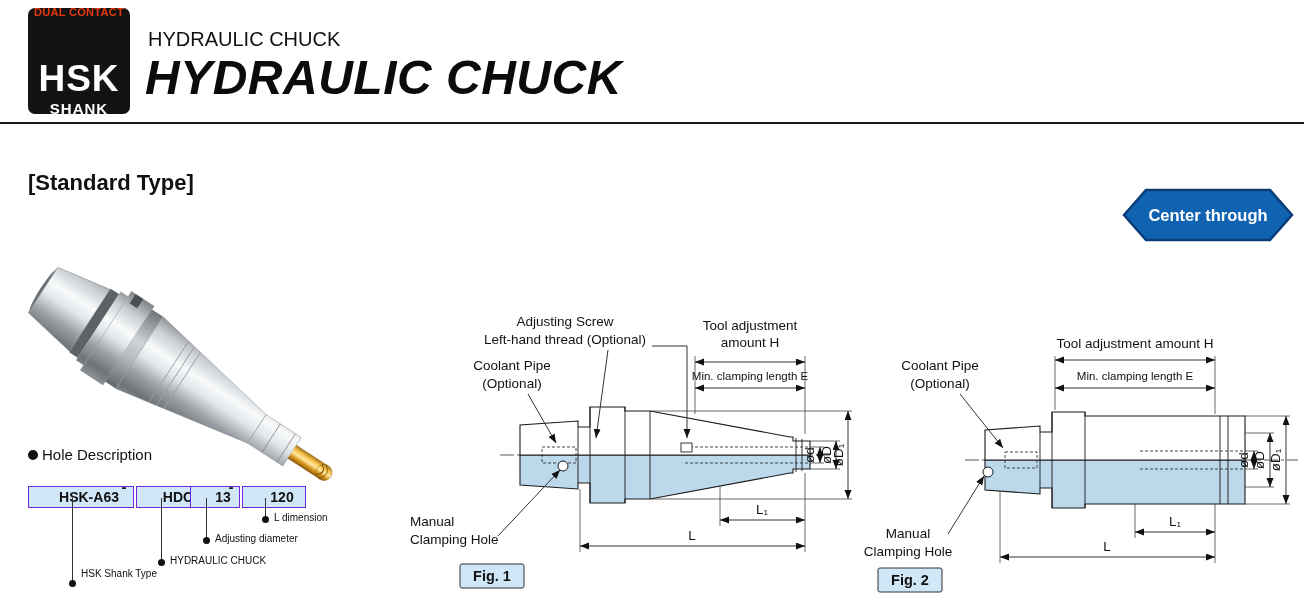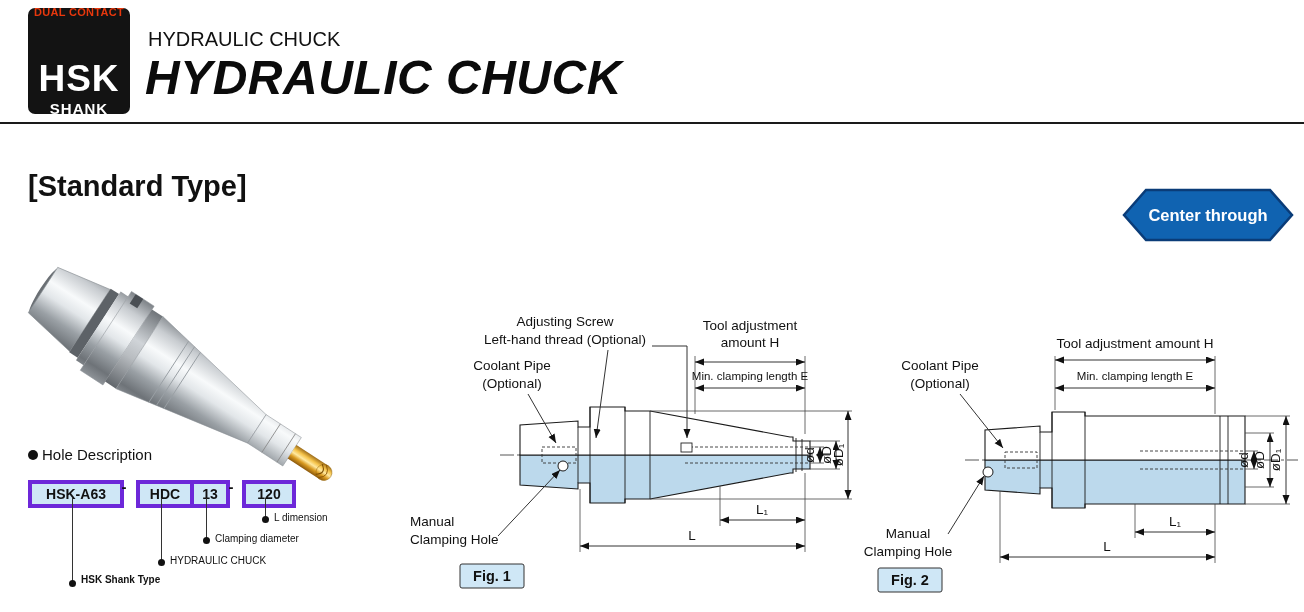--- a/index.html
+++ b/index.html
@@ -11,33 +11,33 @@
   .shank-badge{position:absolute;left:28px;top:8px;width:102px;height:106px;background:#131313;border-radius:7px;
                display:flex;flex-direction:column;align-items:center;justify-content:center;}
   .sb-top{color:#e8380d;font-size:11px;font-weight:bold;letter-spacing:.3px;margin-bottom:2px;}
   .sb-main{color:#fff;font-size:37px;font-weight:800;line-height:1;letter-spacing:1px;margin-top:40px;}
   .sb-bottom{color:#fff;font-size:15px;font-weight:bold;margin-top:3px;letter-spacing:1px;}
   .hdr-sub{position:absolute;left:148px;top:28px;font-size:20px;color:#111;}
   .hdr-title{position:absolute;left:145px;top:50px;font-size:48px;font-weight:800;font-style:italic;letter-spacing:.5px;color:#0b0b0b;white-space:nowrap;}
   .hdr-clamp{position:absolute;right:16px;top:80px;font-size:21px;color:#111;}
 
   
-  .std-type{position:absolute;left:28px;top:170px;font-size:29px;font-weight:bold;}
+  .std-type{position:absolute;left:28px;top:170px;font-size:22px;font-weight:bold;}
   .ct-badge{position:absolute;left:1118px;top:186px;}
   .ct-text{font-family:"Liberation Sans",sans-serif;font-size:16.5px;font-weight:bold;fill:#ffffff;}
 
   
   .photo{position:absolute;left:8px;top:235px;}
 
   
   .model{position:absolute;left:28px;top:446px;width:360px;height:166px;}
   .m-head{position:absolute;left:14px;top:0;font-size:15px;font-weight:normal;}
   .m-dot{position:absolute;left:0;top:4px;width:10px;height:10px;border-radius:50%;background:#111;}
-  .mbox{position:absolute;top:34px;height:20px;background:#cfe7f6;border:4px solid #6d28d9;
-        font-weight:bold;font-size:14px;display:flex;align-items:center;justify-content:center;}
+  .mbox{position:absolute;top:40px;height:20px;background:#cfe7f6;border:1px solid #6d28d9;
+        font-weight:bold;font-size:14px;display:flex;align-items:center;justify-content:center;padding-left:16px;}
   .mdash{position:absolute;top:30px;height:22px;line-height:22px;font-weight:bold;font-size:15px;text-align:center;}
   .cl{position:absolute;width:1px;background:#333;}
   .bl{position:absolute;width:7px;height:7px;border-radius:50%;background:#111;}
   .co{position:absolute;font-size:10px;white-space:nowrap;}
 
   
   .fig{position:absolute;}
   .t{font-family:"Liberation Sans",sans-serif;font-size:13.5px;fill:#111;}
   .ts{font-family:"Liberation Sans",sans-serif;font-size:11.5px;fill:#111;}
   .tc{font-family:"Liberation Sans",sans-serif;font-size:14.5px;font-weight:bold;fill:#111;}
@@ -131,23 +131,23 @@
     <div class="cl" style="left:178px;top:52px;height:43px;"></div>
     <div class="cl" style="left:133px;top:52px;height:65px;"></div>
     <div class="cl" style="left:44px;top:52px;height:86px;"></div>
 
     <span class="bl" style="left:234px;top:70px;"></span>
     <span class="bl" style="left:175px;top:91px;"></span>
     <span class="bl" style="left:130px;top:113px;"></span>
     <span class="bl" style="left:41px;top:134px;"></span>
 
     <div class="co" style="left:246px;top:66px;">L dimension</div>
-    <div class="co" style="left:187px;top:87px;">Clamping diameter</div>
+    <div class="co" style="left:187px;top:87px;">Adjusting diameter</div>
     <div class="co" style="left:142px;top:109px;">HYDRAULIC CHUCK</div>
-    <div class="co" style="left:53px;top:128px;font-weight:bold;">HSK Shank Type</div>
+    <div class="co" style="left:53px;top:122px;">HSK Shank Type</div>
   </div>
 
   <svg class="fig" style="left:400px;top:300px;" width="460" height="306" viewBox="0 0 460 306">
     <defs>
       <marker id="arr1" markerUnits="userSpaceOnUse" markerWidth="10" markerHeight="8" refX="9" refY="3.5" orient="auto-start-reverse">
         <path d="M0,0 L9,3.5 L0,7 Z" fill="#111"></path>
       </marker>
     </defs>
 
     <line class="cld" x1="100" y1="155" x2="430" y2="155"></line>

